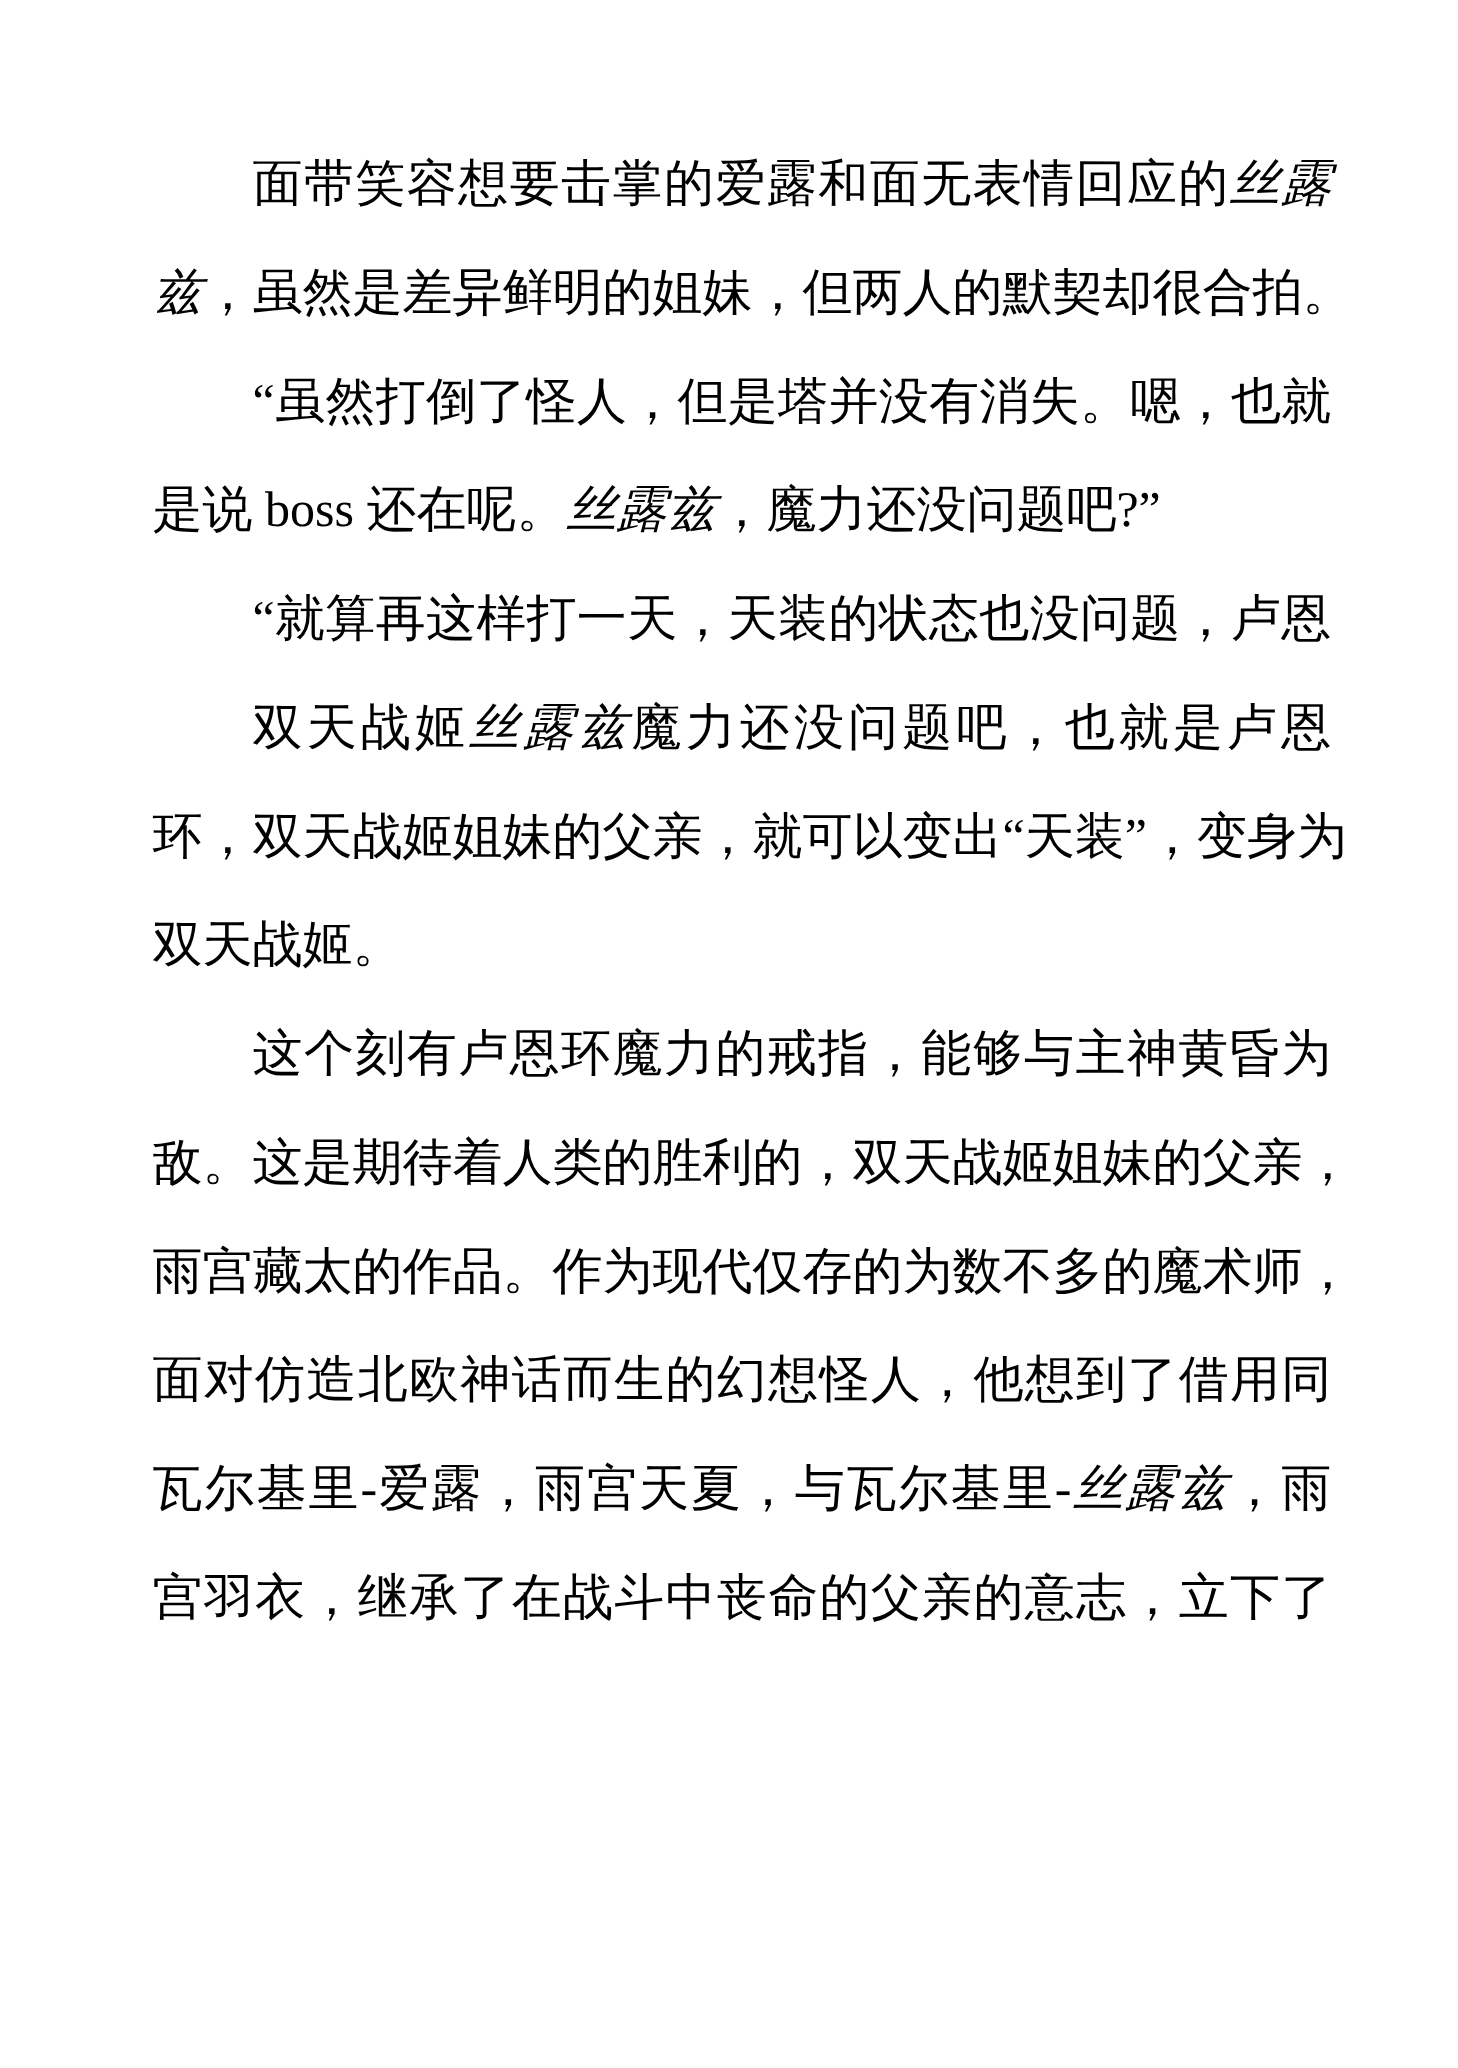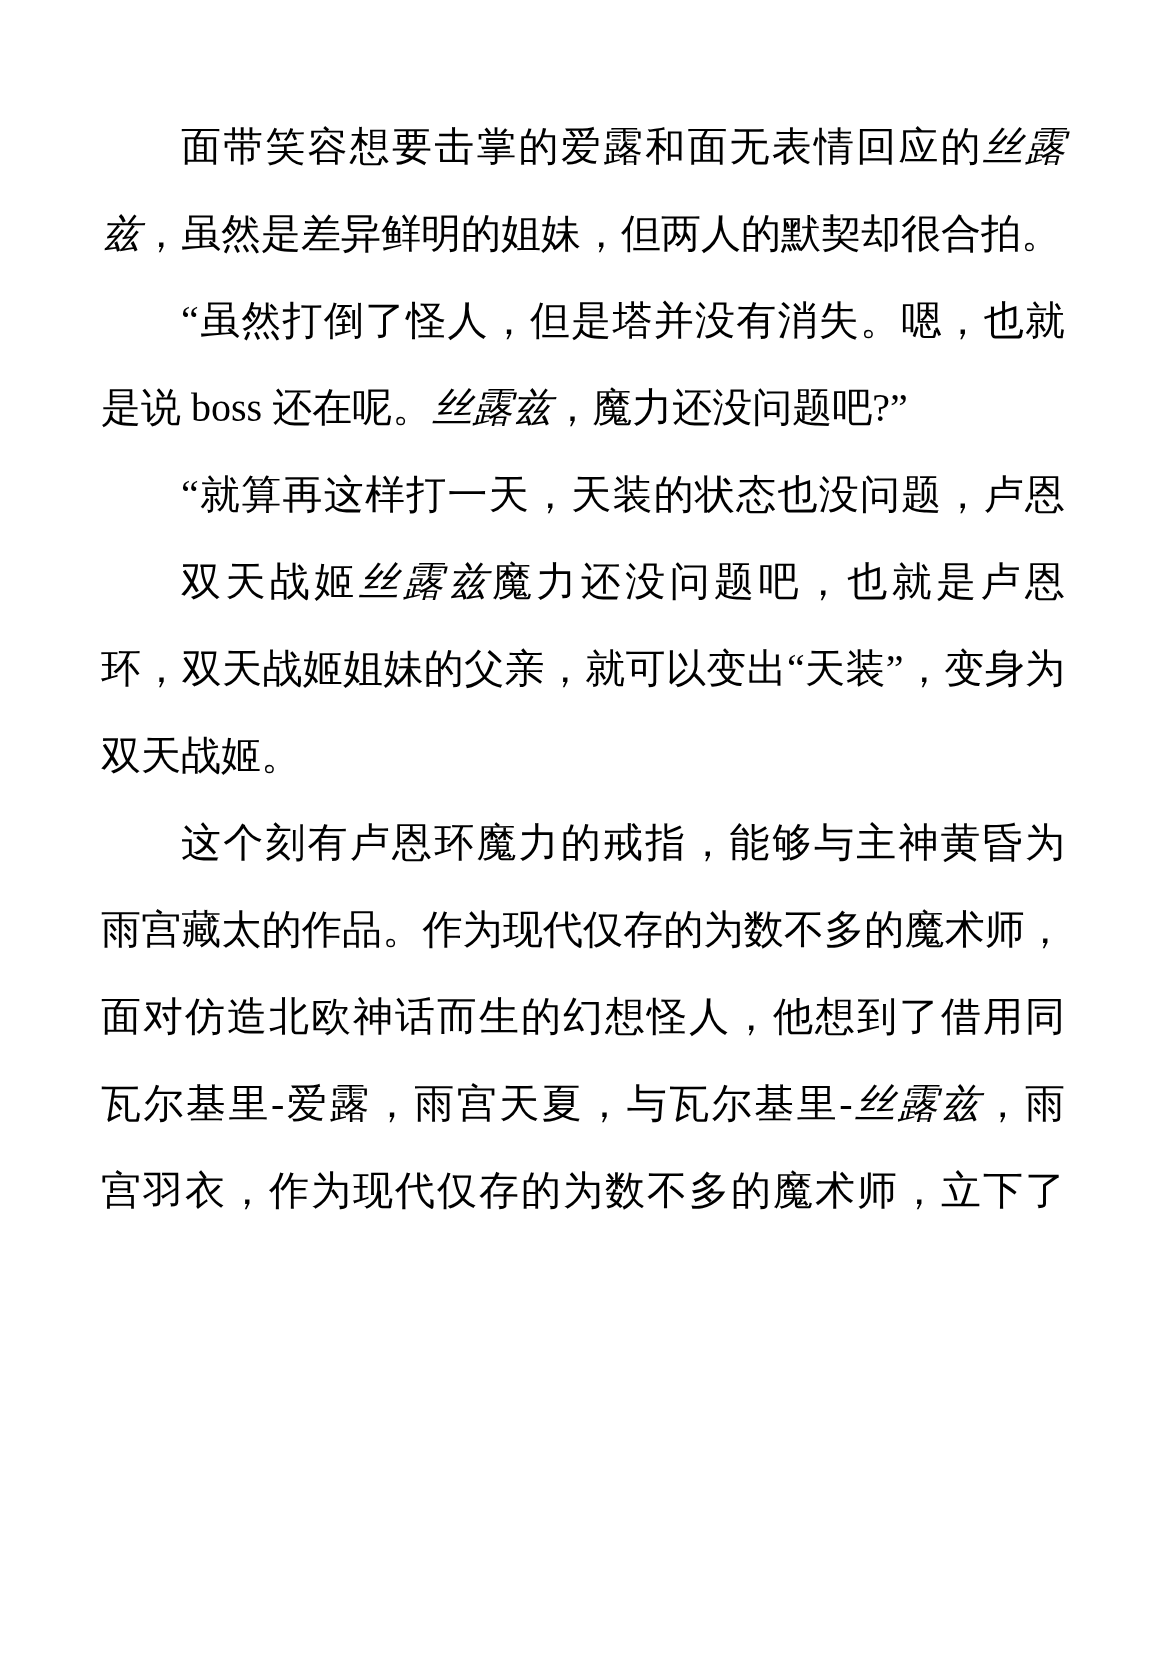--- a/index.html
+++ b/index.html
@@ -25,20 +25,21 @@
   }
   .paragraph { margin: 0; padding: 0; }
   .line {
     height: 87px;
     line-height: 87px;
     font-size: 40px;
     white-space: nowrap;
     text-align: left;
     letter-spacing: 0;
     word-break: keep-all;
+    margin-left: 21px;
   }
   .line.indent { text-indent: 2em; }
   .line.fill {
     text-align: justify;
     text-align-last: justify;
     -moz-text-align-last: justify;
     text-justify: inter-character;
   }
   .seg { font-style: normal; }
   .seg.italic { font-style: italic; }
@@ -59,19 +60,20 @@
       <div class="paragraph">
         <div class="line indent fill"><span class="seg">“就算再这样打一天，天装的状态也没问题，卢恩</span></div>
       </div>
       <div class="paragraph">
         <div class="line indent fill"><span class="seg">双天战姬</span><span class="seg italic">丝露兹</span><span class="seg">魔力还没问题吧，也就是卢恩</span></div>
         <div class="line fill"><span class="seg">环，双天战姬姐妹的父亲，就可以变出“天装”，变身为</span></div>
         <div class="line"><span class="seg">双天战姬。</span></div>
       </div>
       <div class="paragraph">
         <div class="line indent fill"><span class="seg">这个刻有卢恩环魔力的戒指，能够与主神黄昏为</span></div>
+        <div class="line fill"><span class="seg">敌。这是期待着人类的胜利的，双天战姬姐妹的父亲，</span></div>
         <div class="line fill"><span class="seg">雨宫藏太的作品。作为现代仅存的为数不多的魔术师，</span></div>
         <div class="line fill"><span class="seg">面对仿造北欧神话而生的幻想怪人，他想到了借用同</span></div>
         <div class="line fill"><span class="seg">瓦尔基里-爱露，雨宫天夏，与瓦尔基里-</span><span class="seg italic">丝露兹</span><span class="seg">，雨</span></div>
-        <div class="line fill"><span class="seg">宫羽衣，作为现代仅存的为数不多的魔术师，立下了</span></div>
+        <div class="line fill"><span class="seg">宫羽衣，继承了在战斗中丧命的父亲的意志，立下了</span></div>
       </div>
     </div>
 </div>
 
 </body></html>

